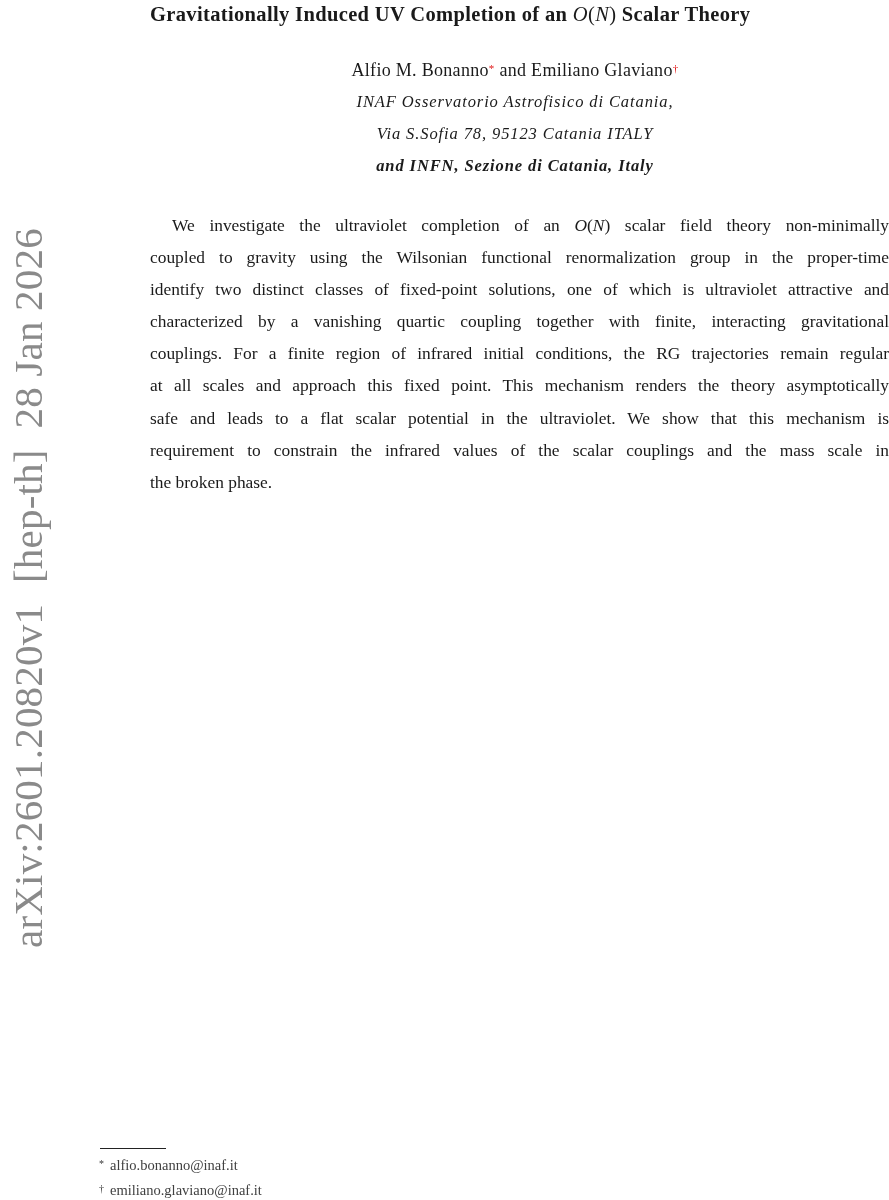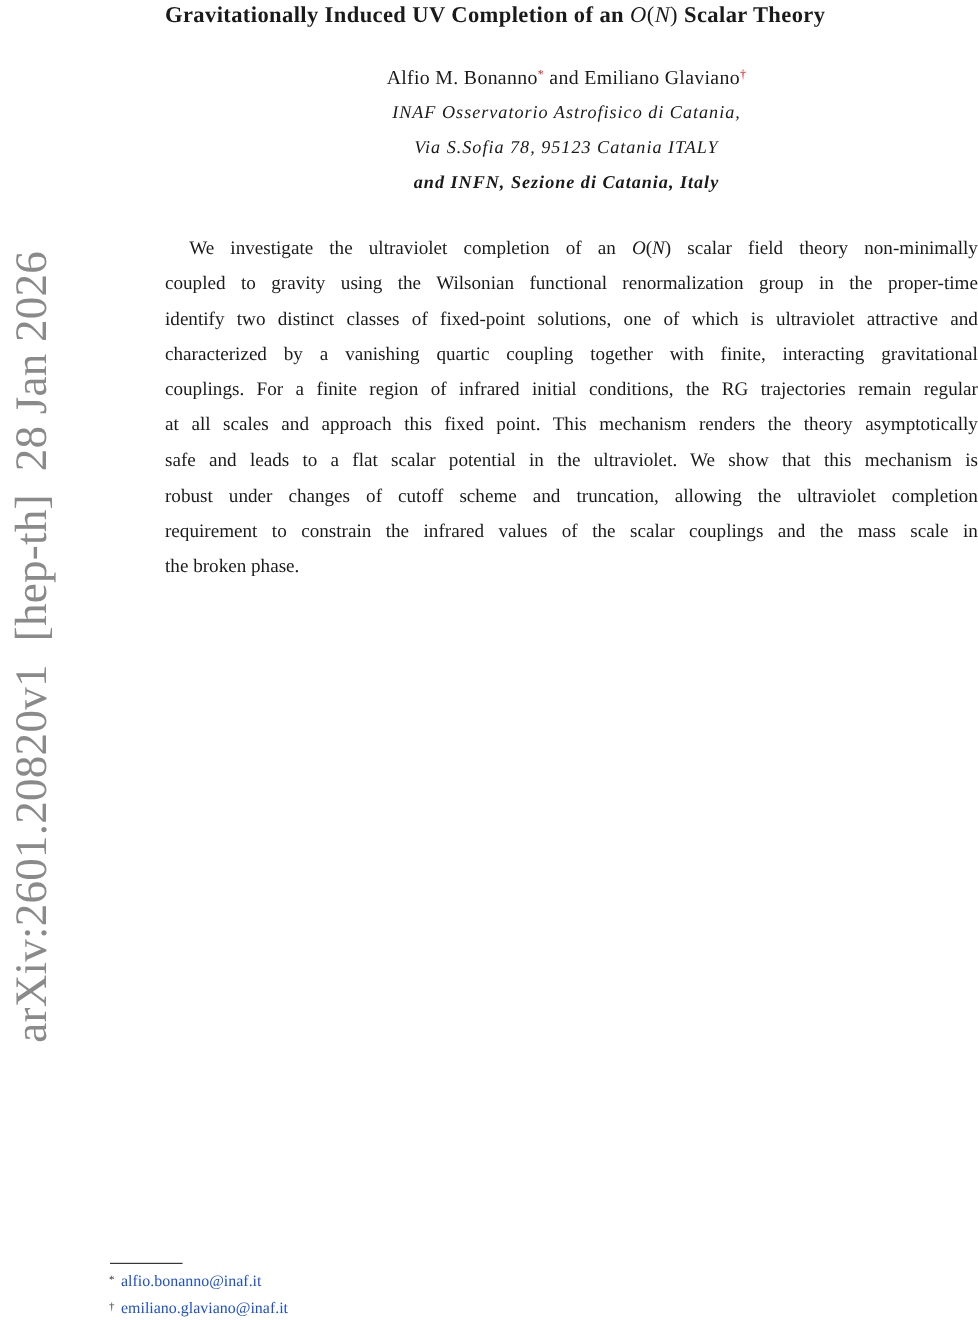--- a/index.html
+++ b/index.html
@@ -118,21 +118,21 @@
     }
     .footnote .mark {
       font-size: 10px;
       vertical-align: top;
       position: relative;
       top: -1px;
       margin-right: 6px;
       color: #333;
     }
     .footnote a {
-      color: #1d4ed8;
+      color: #404040;
       text-decoration: none;
     }
     .fn-1 { top: 1156px; }
     .fn-2 { top: 1181px; }
   </style>
 </head>
 <body>
 
 <div class="page">
 
@@ -145,21 +145,20 @@
   <div class="authors affil affil-3">and INFN, Sezione di Catania, Italy</div>
 
   <div class="abstract">
     <span class="line first"><span style="white-space:pre">We investigate the ultraviolet completion of an </span><span class="it">O</span><span>(</span><span class="it">N</span><span>)</span><span style="white-space:pre"> scalar field theory non-minimally</span></span>
     <span class="line">coupled to gravity using the Wilsonian functional renormalization group in the proper-time</span>
     <span class="line">identify two distinct classes of fixed-point solutions, one of which is ultraviolet attractive and</span>
     <span class="line">characterized by a vanishing quartic coupling together with finite, interacting gravitational</span>
     <span class="line">couplings. For a finite region of infrared initial conditions, the RG trajectories remain regular</span>
     <span class="line">at all scales and approach this fixed point. This mechanism renders the theory asymptotically</span>
     <span class="line">safe and leads to a flat scalar potential in the ultraviolet. We show that this mechanism is</span>
-    <span class="line">robust under changes of cutoff scheme and truncation, allowing the ultraviolet completion</span>
     <span class="line">requirement to constrain the infrared values of the scalar couplings and the mass scale in</span>
     <span class="line last">the broken phase.</span>
   </div>
 
   <div class="stamp" style="white-space:pre">arXiv:2601.20820v1  [hep-th]  28 Jan 2026</div>
 
   <div class="footnote-rule"></div>
 
   <div class="footnote fn-1"><span class="mark">*</span><a>alfio.bonanno@inaf.it</a></div>
   <div class="footnote fn-2"><span class="mark">†</span><a>emiliano.glaviano@inaf.it</a></div>

